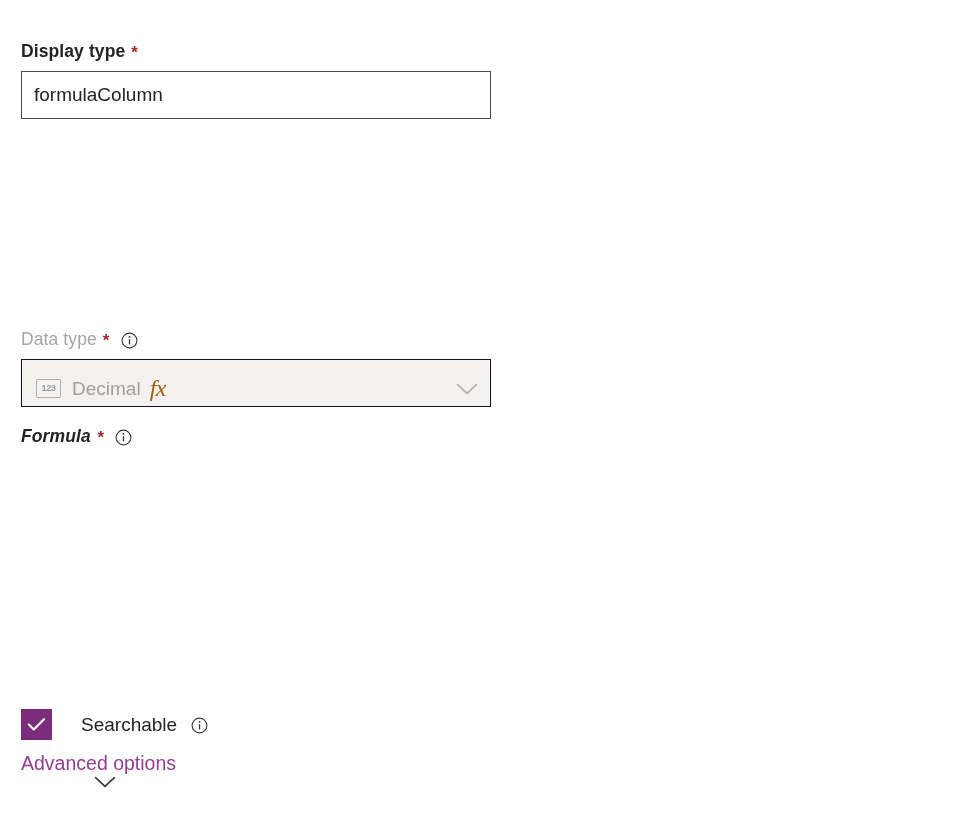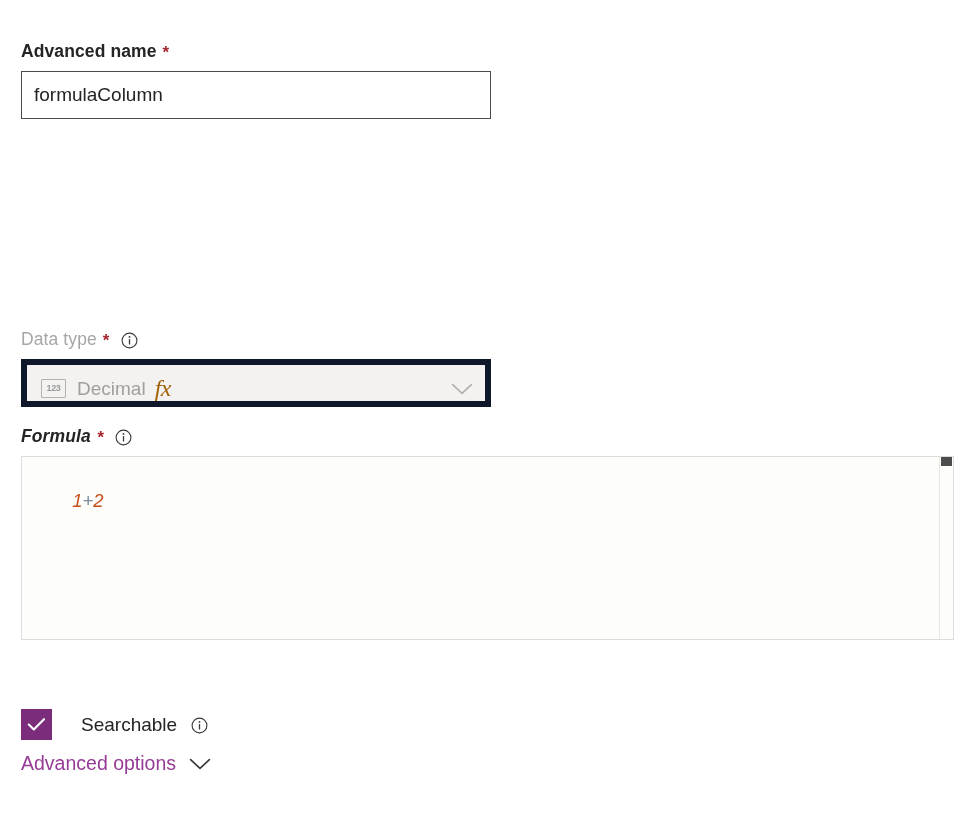--- a/index.html
+++ b/index.html
@@ -106,21 +106,21 @@
     border-radius: 0;
     line-height: 1.35;
   }
 
   
   .dropdown {
     box-sizing: border-box;
     width: 470px;
     height: 48px;
     background: #f3f2f1;
-    border: 6px solid #0f172a;
+    border: 1px solid #0f172a;
     display: flex;
     align-items: center;
     padding: 11px 12px 0 14px;
     cursor: default;
     user-select: none;
   }
 
   .dd-type-icon {
     flex: 0 0 auto;
     width: 23px;
@@ -230,40 +230,41 @@
     white-space: nowrap;
   }
 
   
   .adv-link {
     position: absolute;
     left: 21px;
     display: flex;
     align-items: center;
     cursor: pointer;
+    flex-direction: column;
   }
   .adv-link-text {
     font-size: 19.5px;
     color: #963b96;
     white-space: nowrap;
   }
   .adv-chevron {
     margin-left: 13px;
     display: flex;
     align-items: center;
   }
 </style>
 </head>
 <body>
 
 <div class="form">
 
   <div class="field" style="top:40px;">
     <div class="label-row">
-      <span class="label-text">Advanced name</span>
+      <span class="label-text">Display type</span>
       <span class="req-asterisk">*</span>
     </div>
     <input class="text-input" type="text" value="formulaColumn" style="">
   </div>
 
 
   <div class="field" style="top:328px;">
     <div class="label-row">
       <span class="label-text disabled">Data type</span>
       <span class="req-asterisk">*</span>
@@ -292,28 +293,20 @@
       <span class="label-text">Formula</span>
       <span class="req-asterisk">*</span>
       <span class="info-icon">
         <svg width="17" height="17" viewBox="0 0 17 17" aria-hidden="true">
           <circle cx="8.5" cy="8.5" r="7.4" fill="none" stroke="#3b3a39" stroke-width="1.1"></circle>
           <circle cx="8.5" cy="4.9" r="0.95" fill="#3b3a39"></circle>
           <rect x="7.85" y="6.9" width="1.3" height="5.6" rx="0.5" fill="#3b3a39"></rect>
         </svg>
       </span>
     </div>
-    <div class="formula-box">
-      <div class="formula-text">
-        <span class="tok-num">1</span><span class="tok-op">+</span><span class="tok-num">2</span>
-      </div>
-      <div class="formula-scrollbar">
-        <div class="formula-scroll-thumb"></div>
-      </div>
-    </div>
   </div>
 
   <div class="checkbox-row" style="top:691px;">
     <span class="checkbox-box">
       <svg width="19" height="15" viewBox="0 0 19 15" aria-hidden="true">
         <path d="M1.8 7.6 L6.8 12.4 L17 2.2" fill="none" stroke="#ffffff" stroke-width="2.1" stroke-linecap="round" stroke-linejoin="round"></path>
       </svg>
     </span>
     <span class="checkbox-label">Searchable</span>
     <span class="info-icon" style="margin-left:14px;">

